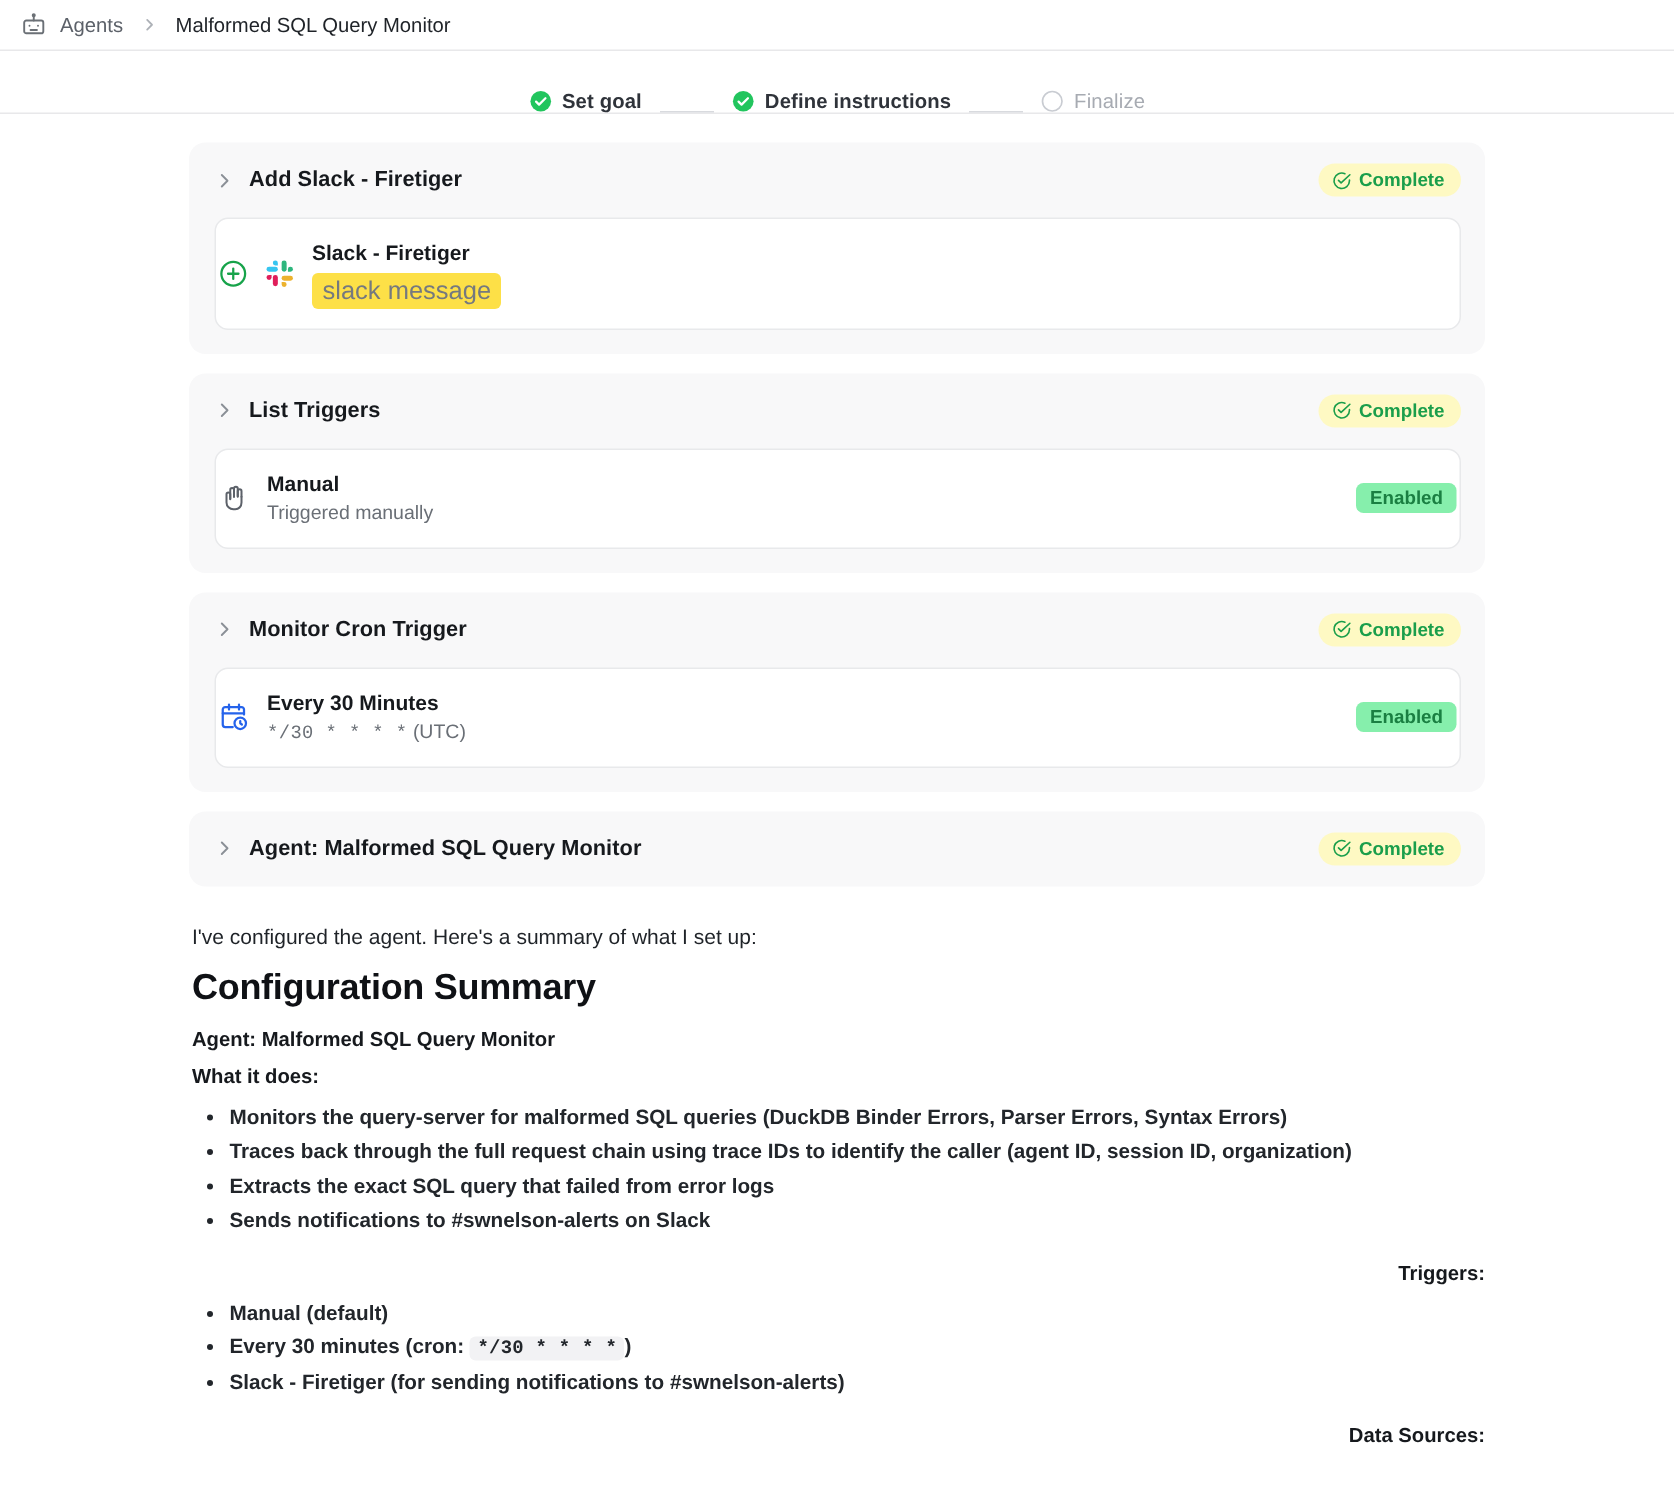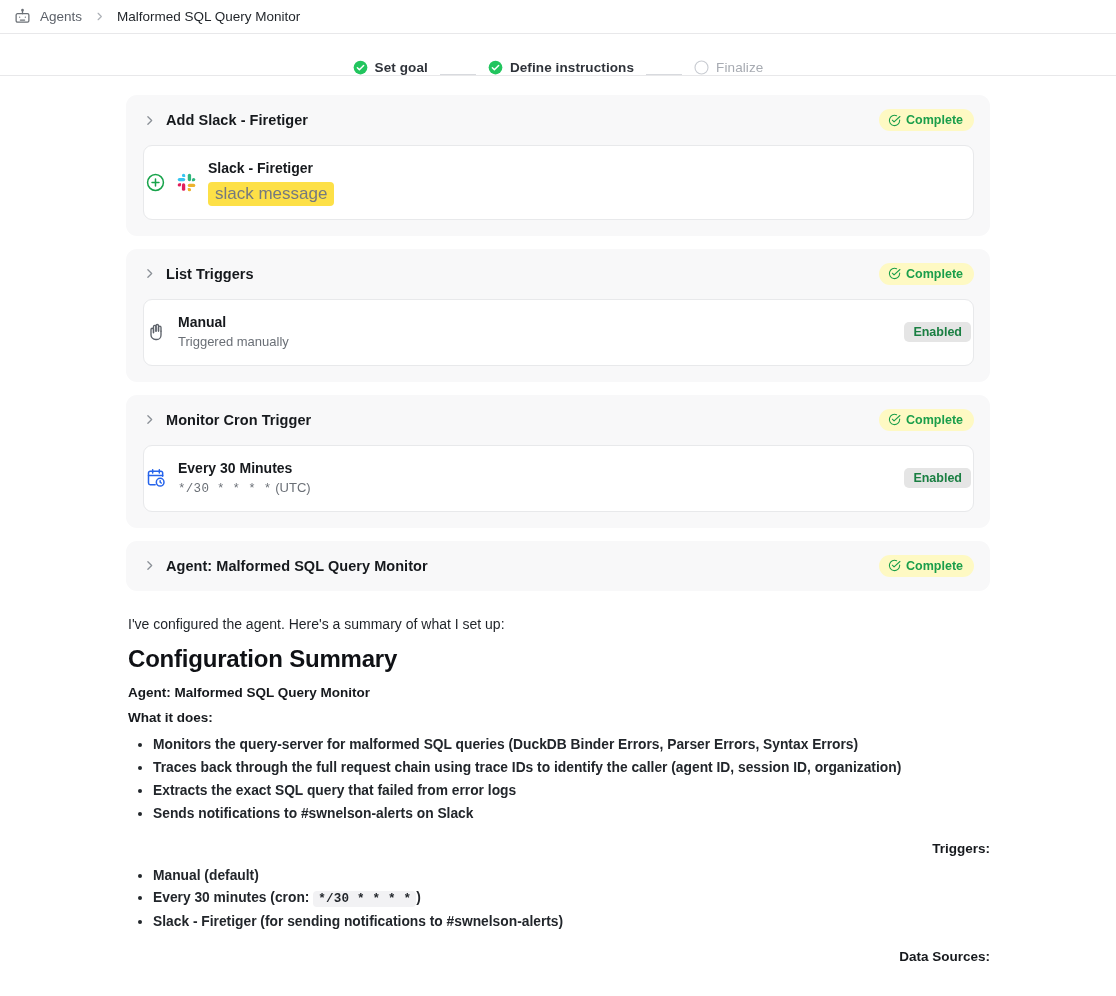--- a/index.html
+++ b/index.html
@@ -74,21 +74,21 @@
     display: inline-flex; align-items: center; gap: 5px;
     background: #fef9c3; color: #1a9e4b;
     border-radius: 13px;
     padding: 4px 11px 4px 9px;
     font-size: 12.5px; font-weight: 600;
   }
   .badge-icon { width: 13px; height: 13px; display: block; flex: none; }
 
   .badge-plain {
     display: inline-block;
-    background: #e5e5e5; color: #1a7f42;
+    background: #86efac; color: #1a7f42;
     border-radius: 5px;
     padding: 3px 9px;
     font-size: 12.5px; font-weight: 600;
   }
 
   .panel-body { padding: 0 16px 16px 17px; }
 
   .inner-card {
     background: #ffffff;
     border: 1px solid #e8e9eb;

